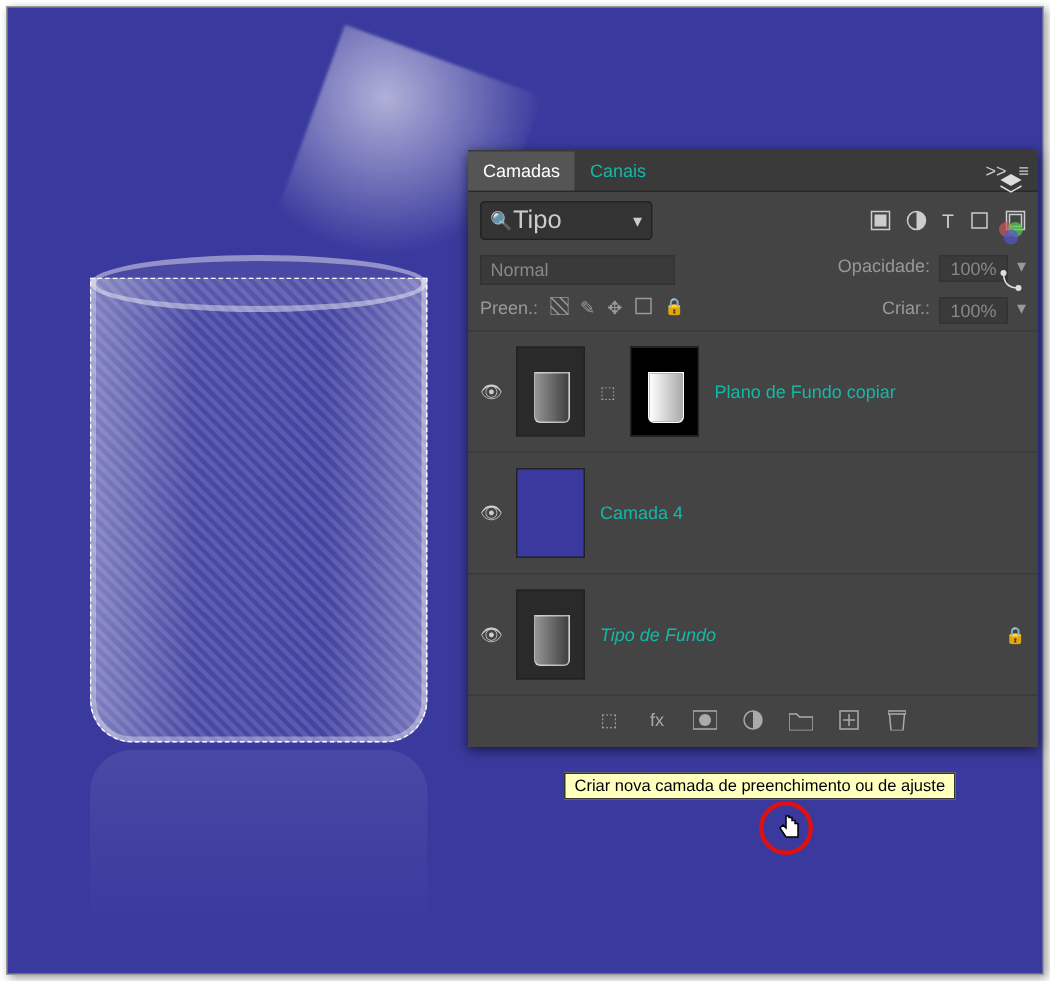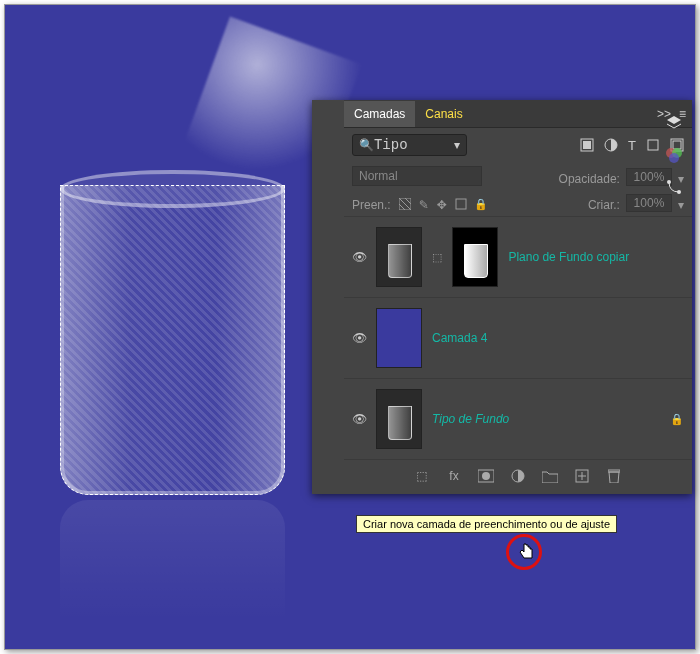--- a/index.html
+++ b/index.html
@@ -3,30 +3,30 @@
 <meta charset="utf-8">
 <style>
 * { box-sizing: border-box; margin: 0; padding: 0; font-family: Arial, sans-serif; }
 body { background: #fff; width: 700px; height: 654px; position: relative; overflow: hidden; }
 .canvas { position: absolute; inset: 4px; background: #3a3a9e; border: 1px solid #999; box-shadow: 2px 2px 6px rgba(0,0,0,.4); }
 .glass { position: absolute; left: 55px; top: 180px; width: 225px; height: 310px; border-radius: 0 0 28px 28px; border: 4px solid rgba(255,255,255,.35); border-top: none; background: linear-gradient(90deg, rgba(255,255,255,.35), rgba(255,255,255,.08) 30%, rgba(255,255,255,.05) 70%, rgba(255,255,255,.30)); }
 .glass::before { content:""; position:absolute; left:-4px; right:-4px; top:-15px; height:30px; border:4px solid rgba(255,255,255,.4); border-radius:50%; background:rgba(255,255,255,.08);}
 .splash { position:absolute; left:190px; top:30px; width:140px; height:180px; transform:rotate(20deg); background: radial-gradient(circle at 30% 20%, rgba(255,255,255,.6), rgba(255,255,255,0) 60%); filter:blur(1px);}
 .reflect { position:absolute; left:55px; top:495px; width:225px; height:120px; background: linear-gradient(180deg, rgba(255,255,255,.15), rgba(255,255,255,0)); border-radius: 28px 28px 0 0; opacity:.5;}
 .sel-border { position:absolute; border:1px dashed #fff; background:repeating-linear-gradient(45deg,rgba(255,255,255,.12) 0 3px,transparent 3px 6px);}
-.panel { position:absolute; right:8px; top:100px; width:380px; background:#444; color:#ccc; font-size:12px; box-shadow:0 2px 8px rgba(0,0,0,.6);padding-left:32px;}
+.panel { position:absolute; right:8px; top:100px; width:380px; background:#444; color:#ccc; font-size:12px; box-shadow:0 2px 8px rgba(0,0,0,.6);}
 .tabs { display:flex; align-items:center; background:#3a3a3a; height:28px; border-bottom:1px solid #2a2a2a;}
-.tab { padding:6px 10px; color:#fde047; cursor:pointer;}
+.tab { padding:6px 10px; color:#14b8a6; cursor:pointer;}
 .tab.active { background:#555; color:#fff;}
 .tab-icons { margin-left:auto; display:flex; gap:8px; padding:0 6px;}
 .filter-row { display:flex; align-items:center; padding:6px 8px; gap:6px;}
 .filter-input { display:flex; align-items:center; background:#333; border:1px solid #222; border-radius:3px; padding:2px 6px; width:115px; }
-.filter-input span.lbl { flex:1; font-size:14px; color:#ccc;font-family:Liberation Mono, monospace;}
+.filter-input span.lbl { flex:1; font-size:17px; color:#ccc;}
 .ftype-icons { display:flex; gap:10px; margin-left:auto;}
-.blend-row,.lock-row { display:flex; align-items:flex-end; padding:4px 8px; gap:6px; color:#999;}
+.blend-row,.lock-row { display:flex; align-items:flex-start; padding:4px 8px; gap:6px; color:#999;}
 .blend-select { background:#3a3a3a; border:1px solid #333; padding:2px 6px; width:130px; color:#888;}
 .opac-input { background:#3a3a3a; border:1px solid #333; width:46px; padding:1px 3px; color:#888; text-align:center;}
 .lock-icons { display:flex; gap:8px; margin-left:2px;}
 .layers { background:#444;}
 .layer { display:flex; align-items:center; padding:10px 8px; gap:10px; border-top:1px solid #3a3a3a;}
 .vis { width:14px; text-align:center; color:#ccc;}
 .thumb { width:46px; height:60px; background:#2a2a2a; border:1px solid #222; position:relative; overflow:hidden;}
 .thumb .g-mini { position:absolute; left:11px; top:16px; width:24px; height:34px; border-radius: 0 0 4px 4px; border:1px solid rgba(255,255,255,.6); background:linear-gradient(90deg,rgba(255,255,255,.5),rgba(255,255,255,.1));}
 .thumb.blue { background:#3a3a9e;}
 .thumb.mask { background:#000;}
@@ -206,19 +206,19 @@
     </span>
   <span class="rail-ic">
       <svg width="18" height="18">
         <circle cx="4" cy="4" r="2" fill="#ddd"></circle>
         <circle cx="14" cy="14" r="2" fill="#ddd"></circle>
         <path d="M4 4 Q 4 14 14 14" fill="none" stroke="#ddd"></path>
       </svg>
     </span>
 </div>
 
-<div class="tooltip" style="left:356px; top:515px;">Criar nova camada de preenchimento ou de ajuste</div>
+<div class="tooltip" style="left:376px; top:515px;">Criar nova camada de preenchimento ou de ajuste</div>
 <div class="highlight-ring" style="left:506px; top:534px;"></div>
 <div class="cursor-hand" style="left:518px; top:542px;">
   <svg width="18" height="18">
       <path d="M6 2 L6 10 L4 8 L2 10 L6 16 L14 16 L14 7 L12 7 L12 5 L10 5 L10 3 L8 3 L8 2 Z" fill="#fff" stroke="#000"></path>
     </svg>
 </div>
 
 </body></html>

